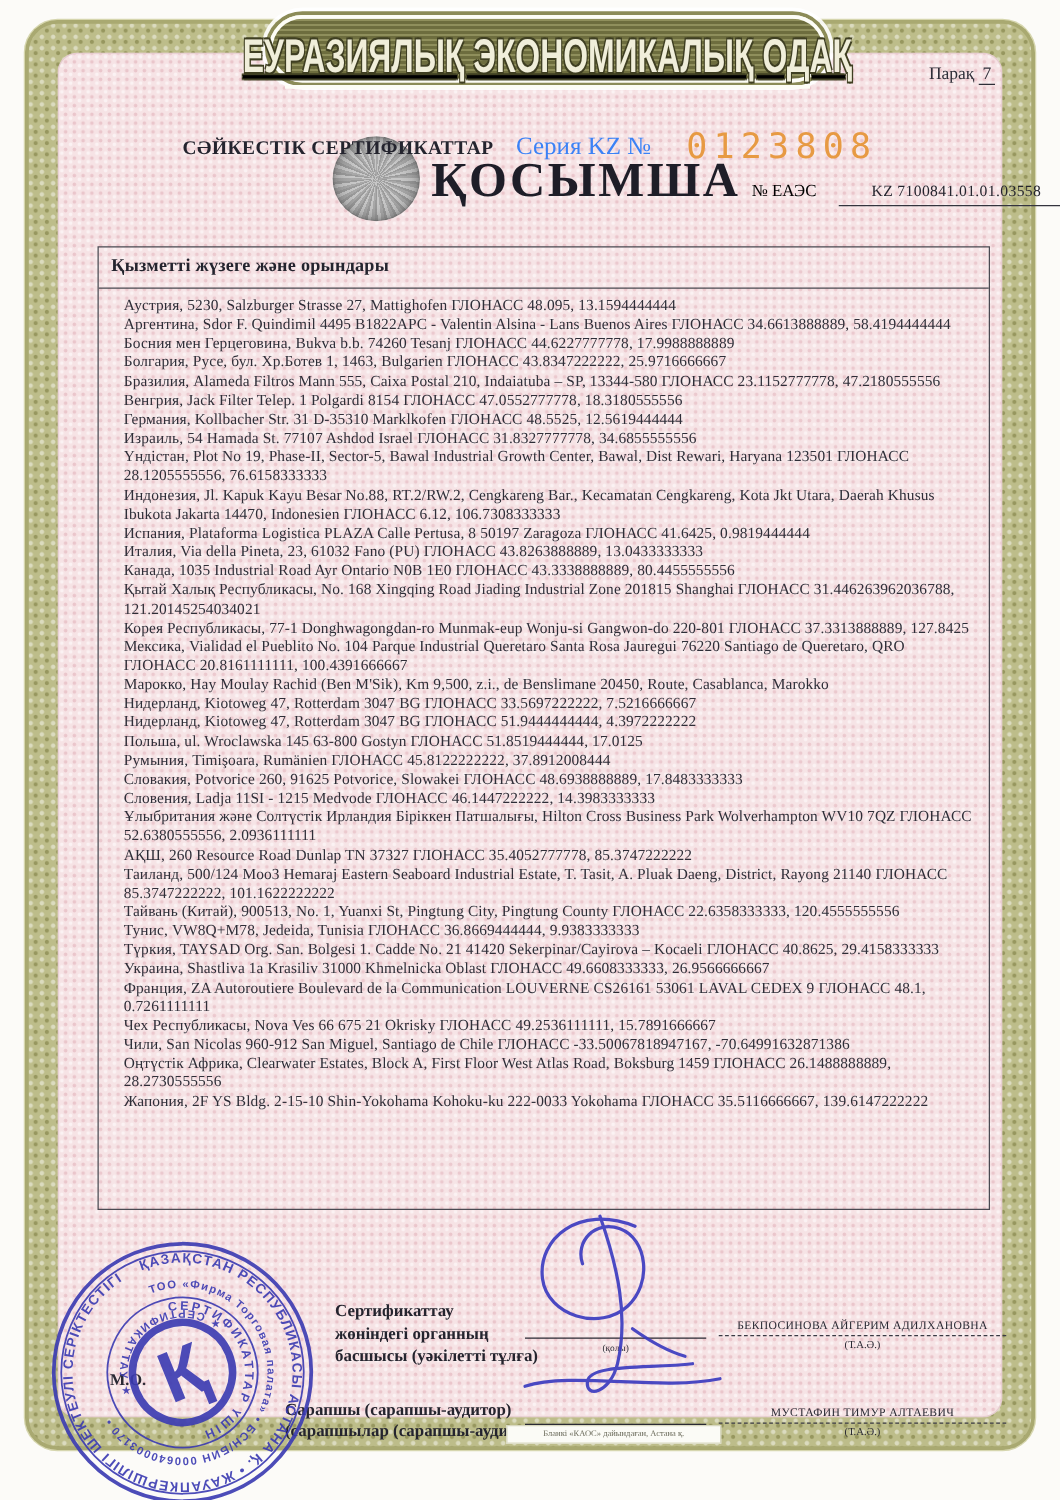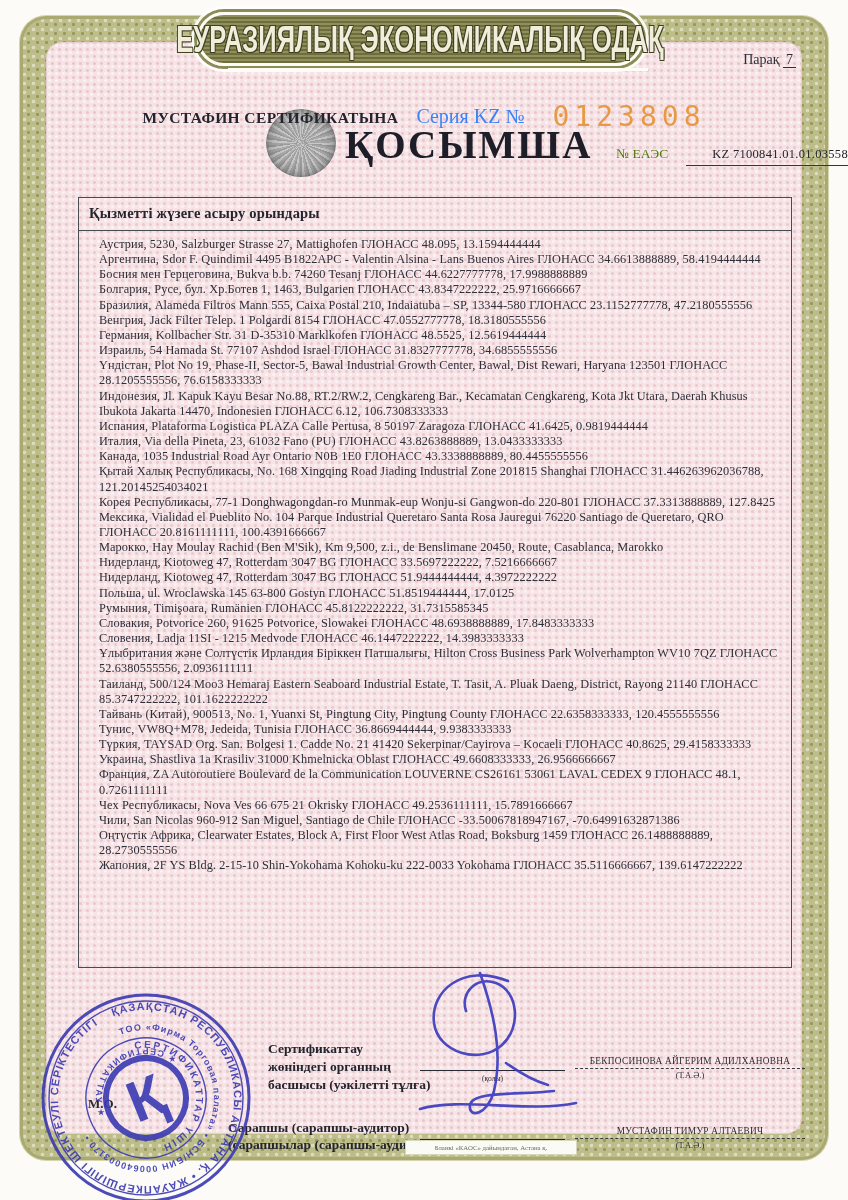--- a/index.html
+++ b/index.html
@@ -25,26 +25,26 @@
     background-image:
       radial-gradient(circle, rgba(255,255,255,.55) 0 1.1px, transparent 1.8px),
       radial-gradient(circle, rgba(215,150,162,.38) 0 1.1px, transparent 1.8px);
     background-size:7px 7px, 7px 7px;
     background-position:0 0, 3px 4px;
     box-shadow: inset 0 0 0 1px #e5cdd0;
   }
 
   
   .banner {
-    position:absolute; left:197px; top:12px; width:446px; height:54px;
+    position:absolute; left:215px; top:12px; width:446px; height:54px;
     border-radius:30px;
     background:repeating-linear-gradient(180deg,#8f8f5c 0 2px,#6d6d3e 2px 4px);
     border:3px solid #fdfdf6;
     box-shadow:0 0 0 3px #8c8c58, 0 0 0 6px rgba(255,255,255,.9);
-    display:flex; align-items:center; justify-content:center; z-index:5;
+    display:flex; align-items:flex-end; justify-content:center; z-index:5;text-decoration:underline;
   }
   .banner-text {
     font-family:"Liberation Sans","DejaVu Sans",sans-serif;
     font-weight:bold; font-size:29px; white-space:nowrap;
     transform:scaleY(1.3) scaleX(.88); letter-spacing:0px;
     color:#f0eeda;
     text-shadow:-1px -1px 0 #3f3f22, 1px -1px 0 #3f3f22, -1px 1px 0 #3f3f22, 1px 1px 0 #3f3f22;
   }
   .banner-underline { position:absolute; left:228px; top:68px; width:420px; height:3px; background:#fdfdf6; z-index:5; }
 
@@ -64,21 +64,21 @@
     position:absolute; left:266px; top:109px; width:70px; height:68px; border-radius:50%;
     background:
       repeating-conic-gradient(#c9c9c9 0 5deg, #ededed 5deg 10deg, #b9b9b9 10deg 14deg),
       radial-gradient(circle,#d6d6d6 0 40%, #c0c0c0 70%, #e2e2e2 100%);
     background-blend-mode:multiply;
     box-shadow:inset 0 0 8px rgba(90,90,90,.6), inset 0 0 2px rgba(60,60,60,.7);
     z-index:3;
   }
   .hdr-line2 { position:absolute; left:345px; top:122px; white-space:nowrap; z-index:4; }
   .hdr-kosymsha { font-weight:bold; font-size:39px; color:#1e1e28; letter-spacing:2px; }
-  .hdr-no { font-size:13.5px; color:#4d7c0f; margin-left:20px; }
+  .hdr-no { font-size:13.5px; color:#000000; margin-left:5px; }
   .hdr-number { display:inline-block; margin-left:14px; text-align:center; vertical-align:baseline; }
   .hdr-number .val { font-size:12.5px; color:#24242e; letter-spacing:.3px; padding:0 26px 3px 26px; border-bottom:1.5px solid #34343e; display:inline-block; }
 
   
   .content-box {
     position:absolute; left:78px; top:197px; width:714px; height:771px;
     border:1.5px solid #4a4a52; background:rgba(255,255,255,.06); z-index:3;
   }
   .content-title {
     font-weight:bold; font-size:14.5px; color:#24242e;
@@ -131,37 +131,37 @@
     <span class="banner-text">ЕУРАЗИЯЛЫҚ ЭКОНОМИКАЛЫҚ ОДАҚ</span>
   </div>
   <div class="banner-underline"></div>
 
   <div class="page-num">
     <span>Парақ</span>
     <b>7</b>
   </div>
 
   <div class="hdr-line1">
-    <span class="hdr-cert">МУСТАФИН СЕРТИФИКАТЫНА</span>
+    <span class="hdr-cert">СӘЙКЕСТІК СЕРТИФИКАТТАР</span>
     <span class="hdr-series">Серия KZ  №</span>
     <span class="hdr-serial">0123808</span>
   </div>
 
   <div class="rosette"></div>
 
   <div class="hdr-line2">
     <span class="hdr-kosymsha">ҚОСЫМША</span>
     <span class="hdr-no">№ ЕАЭС</span>
     <span class="hdr-number">
       <span class="val">KZ 7100841.01.01.03558</span>
     </span>
   </div>
 
   <div class="content-box">
-    <div class="content-title">Қызметті жүзеге асыру орындары</div>
+    <div class="content-title">Қызметті жүзеге және орындары</div>
     <div class="entries">
 
         <p class="entry">Аустрия, 5230, Salzburger Strasse 27, Mattighofen ГЛОНАСС 48.095, 13.1594444444</p>
 
         <p class="entry">Аргентина, Sdor F. Quindimil 4495 B1822APC - Valentin Alsina - Lans Buenos Aires ГЛОНАСС 34.6613888889, 58.4194444444</p>
 
         <p class="entry">Босния мен Герцеговина, Bukva b.b. 74260 Tesanj ГЛОНАСС 44.6227777778, 17.9988888889</p>
 
         <p class="entry">Болгария, Русе, бул. Хр.Ботев 1, 1463, Bulgarien ГЛОНАСС 43.8347222222, 25.9716666667</p>
 
@@ -190,28 +190,29 @@
         <p class="entry">Мексика, Vialidad el Pueblito No. 104 Parque Industrial Queretaro Santa Rosa Jauregui 76220 Santiago de Queretaro, QRO ГЛОНАСС 20.8161111111, 100.4391666667</p>
 
         <p class="entry">Марокко, Hay Moulay Rachid (Ben M'Sik), Km 9,500, z.i., de Benslimane 20450, Route, Casablanca, Marokko</p>
 
         <p class="entry">Нидерланд, Kiotoweg 47, Rotterdam 3047 BG ГЛОНАСС 33.5697222222, 7.5216666667</p>
 
         <p class="entry">Нидерланд, Kiotoweg 47, Rotterdam 3047 BG ГЛОНАСС 51.9444444444, 4.3972222222</p>
 
         <p class="entry">Польша, ul. Wroclawska 145 63-800 Gostyn ГЛОНАСС 51.8519444444, 17.0125</p>
 
-        <p class="entry">Румыния, Timişoara, Rumänien ГЛОНАСС 45.8122222222, 31.7315585345</p>
+        <p class="entry">Румыния, Timişoara, Rumänien ГЛОНАСС 45.8122222222, 37.8912008444</p>
 
         <p class="entry">Словакия, Potvorice 260, 91625 Potvorice, Slowakei ГЛОНАСС 48.6938888889, 17.8483333333</p>
 
         <p class="entry">Словения, Ladja 11SI - 1215 Medvode ГЛОНАСС 46.1447222222, 14.3983333333</p>
 
         <p class="entry">Ұлыбритания және Солтүстік Ирландия Біріккен Патшалығы, Hilton Cross Business Park Wolverhampton WV10 7QZ ГЛОНАСС 52.6380555556, 2.0936111111</p>
 
+        <p class="entry">АҚШ, 260 Resource Road Dunlap TN 37327 ГЛОНАСС 35.4052777778, 85.3747222222</p>
 
         <p class="entry">Таиланд, 500/124 Moo3 Hemaraj Eastern Seaboard Industrial Estate, T. Tasit, A. Pluak Daeng, District, Rayong 21140 ГЛОНАСС 85.3747222222, 101.1622222222</p>
 
         <p class="entry">Тайвань (Китай), 900513, No. 1, Yuanxi St, Pingtung City, Pingtung County ГЛОНАСС 22.6358333333, 120.4555555556</p>
 
         <p class="entry">Тунис, VW8Q+M78, Jedeida, Tunisia ГЛОНАСС 36.8669444444, 9.9383333333</p>
 
         <p class="entry">Түркия, TAYSAD Org. San. Bolgesi 1. Cadde No. 21 41420 Sekerpinar/Cayirova – Kocaeli ГЛОНАСС 40.8625, 29.4158333333</p>
 
         <p class="entry">Украина, Shastliva 1a Krasiliv 31000 Khmelnicka Oblast ГЛОНАСС 49.6608333333, 26.9566666667</p>

